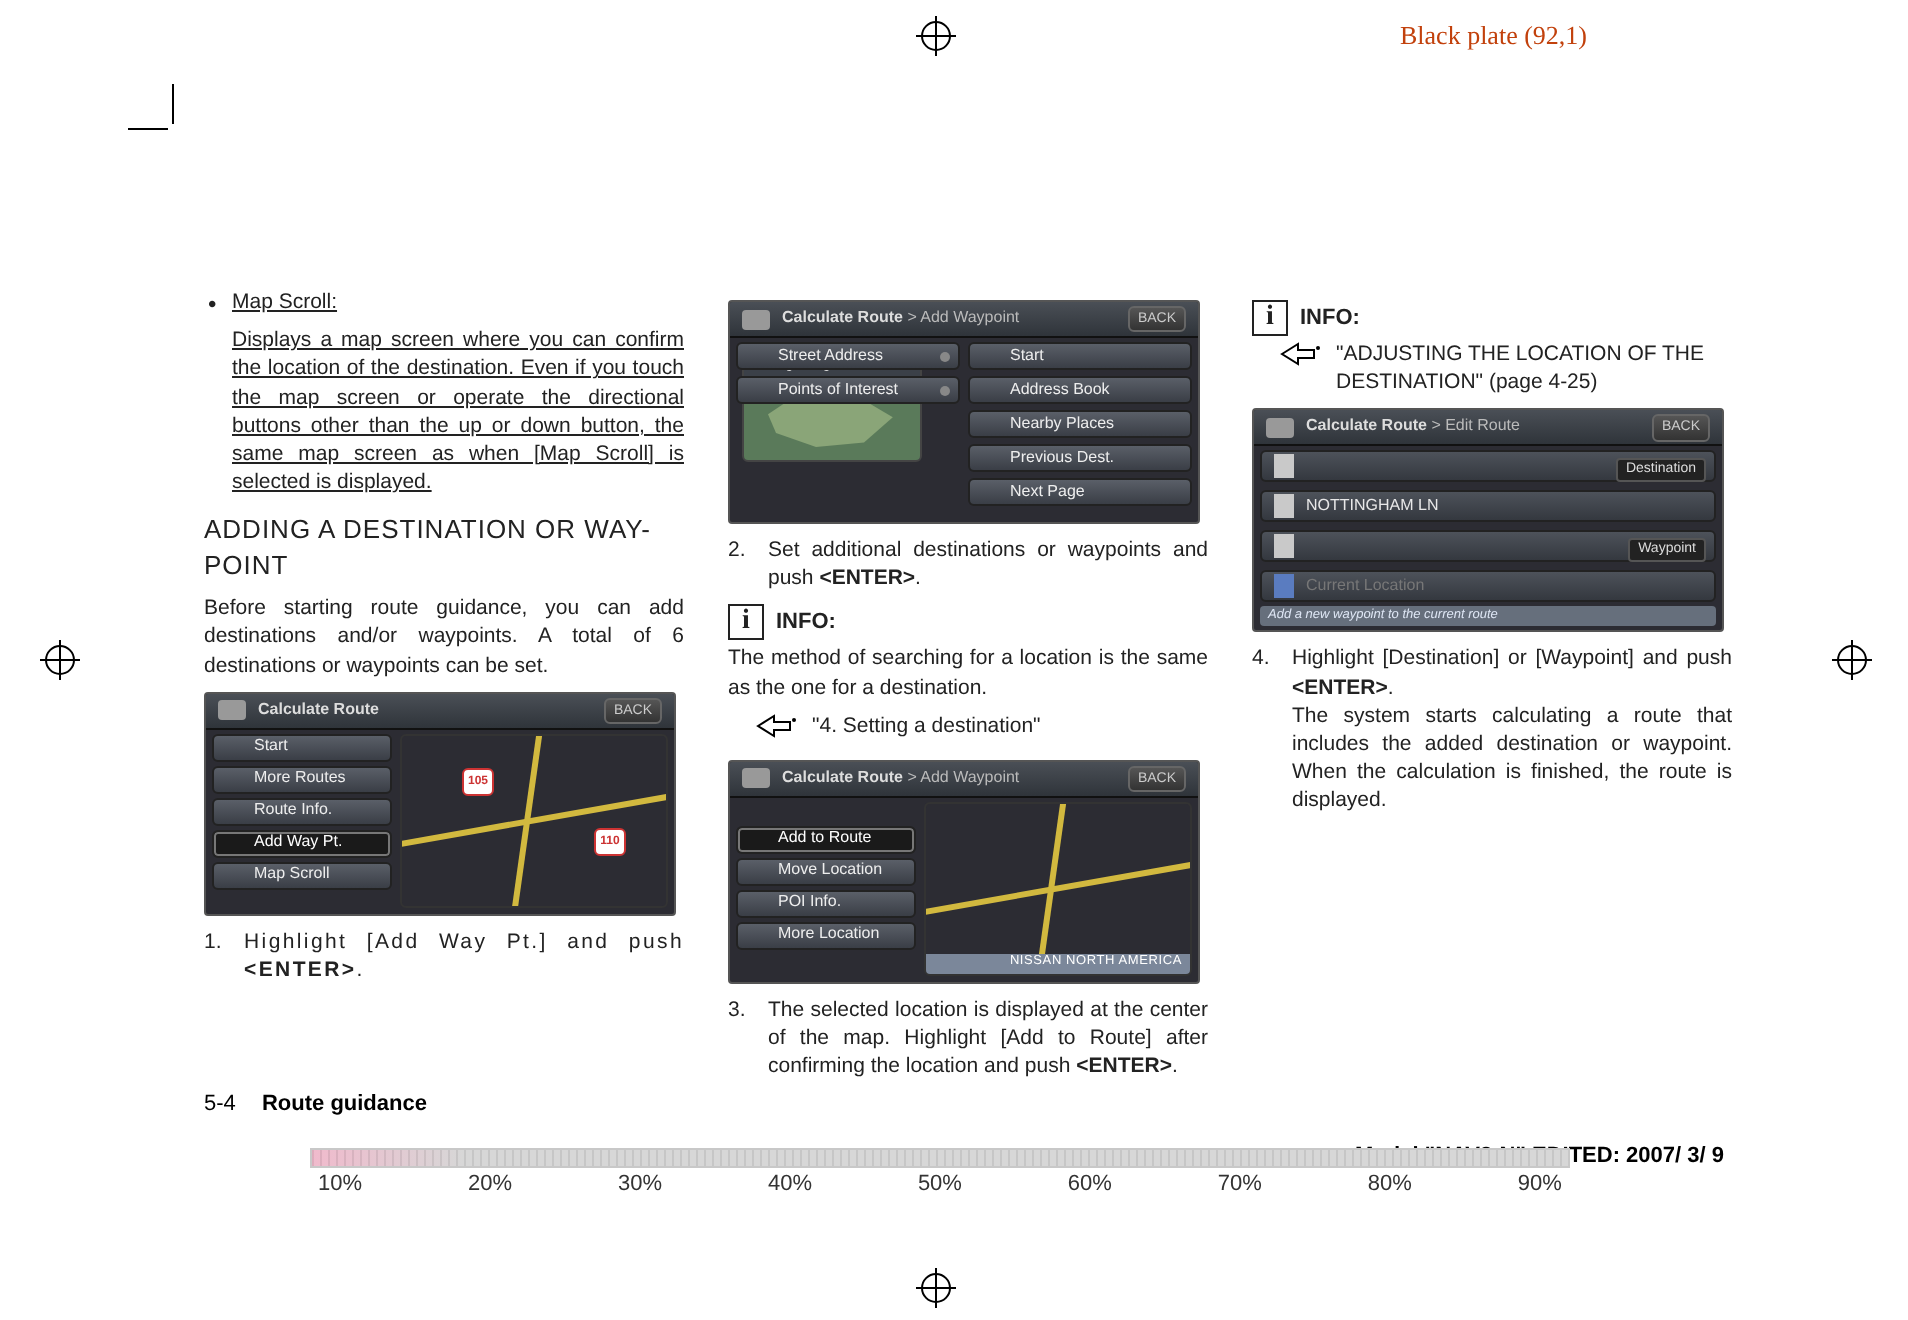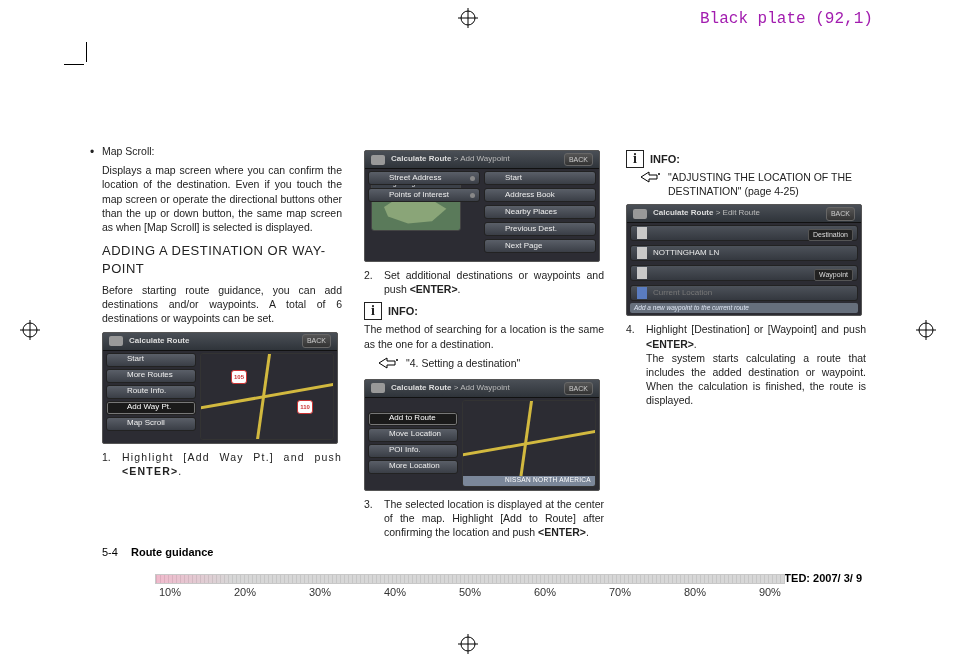--- a/index.html
+++ b/index.html
@@ -10,23 +10,23 @@
     background: #fff;
     font-family: Arial, Helvetica, sans-serif;
     font-size: 10px;
     color: #000;
     position: relative;
   }
   .header-text {
     position: absolute;
     top: 10px;
     left: 700px;
-    font-family: Liberation Mono, monospace;
-    font-size: 16px;
-    color: #a21caf;
+    font-family: Liberation Serif, serif;
+    font-size: 13px;
+    color: #c2410c;
   }
   .regmark {
     position: absolute;
     width: 20px; height: 20px;
   }
   .regmark svg { width: 20px; height: 20px; }
   .reg-top    { top: 8px;  left: 458px; }
   .reg-left   { top: 320px; left: 20px; }
   .reg-right  { top: 320px; left: 916px; }
   .reg-bottom { top: 634px; left: 458px; }
@@ -51,21 +51,21 @@
     display: flex;
     gap: 22px;
   }
   .col {
     width: 240px;
     font-size: 10.5px;
     line-height: 1.35;
     color: #222;
   }
   .col p { margin: 0 0 5px 0; }
-  .bullet-block { position: relative; }
+  .bullet-block { margin-left: 14px; position: relative; text-decoration: underline; }
   .bullet-block::before {
     content: "•";
     position: absolute;
     left: -12px;
     top: 0;
     font-size: 12px;
   }
   .bullet-body { text-align: justify; }
   .h2 {
     font-size: 13px;

